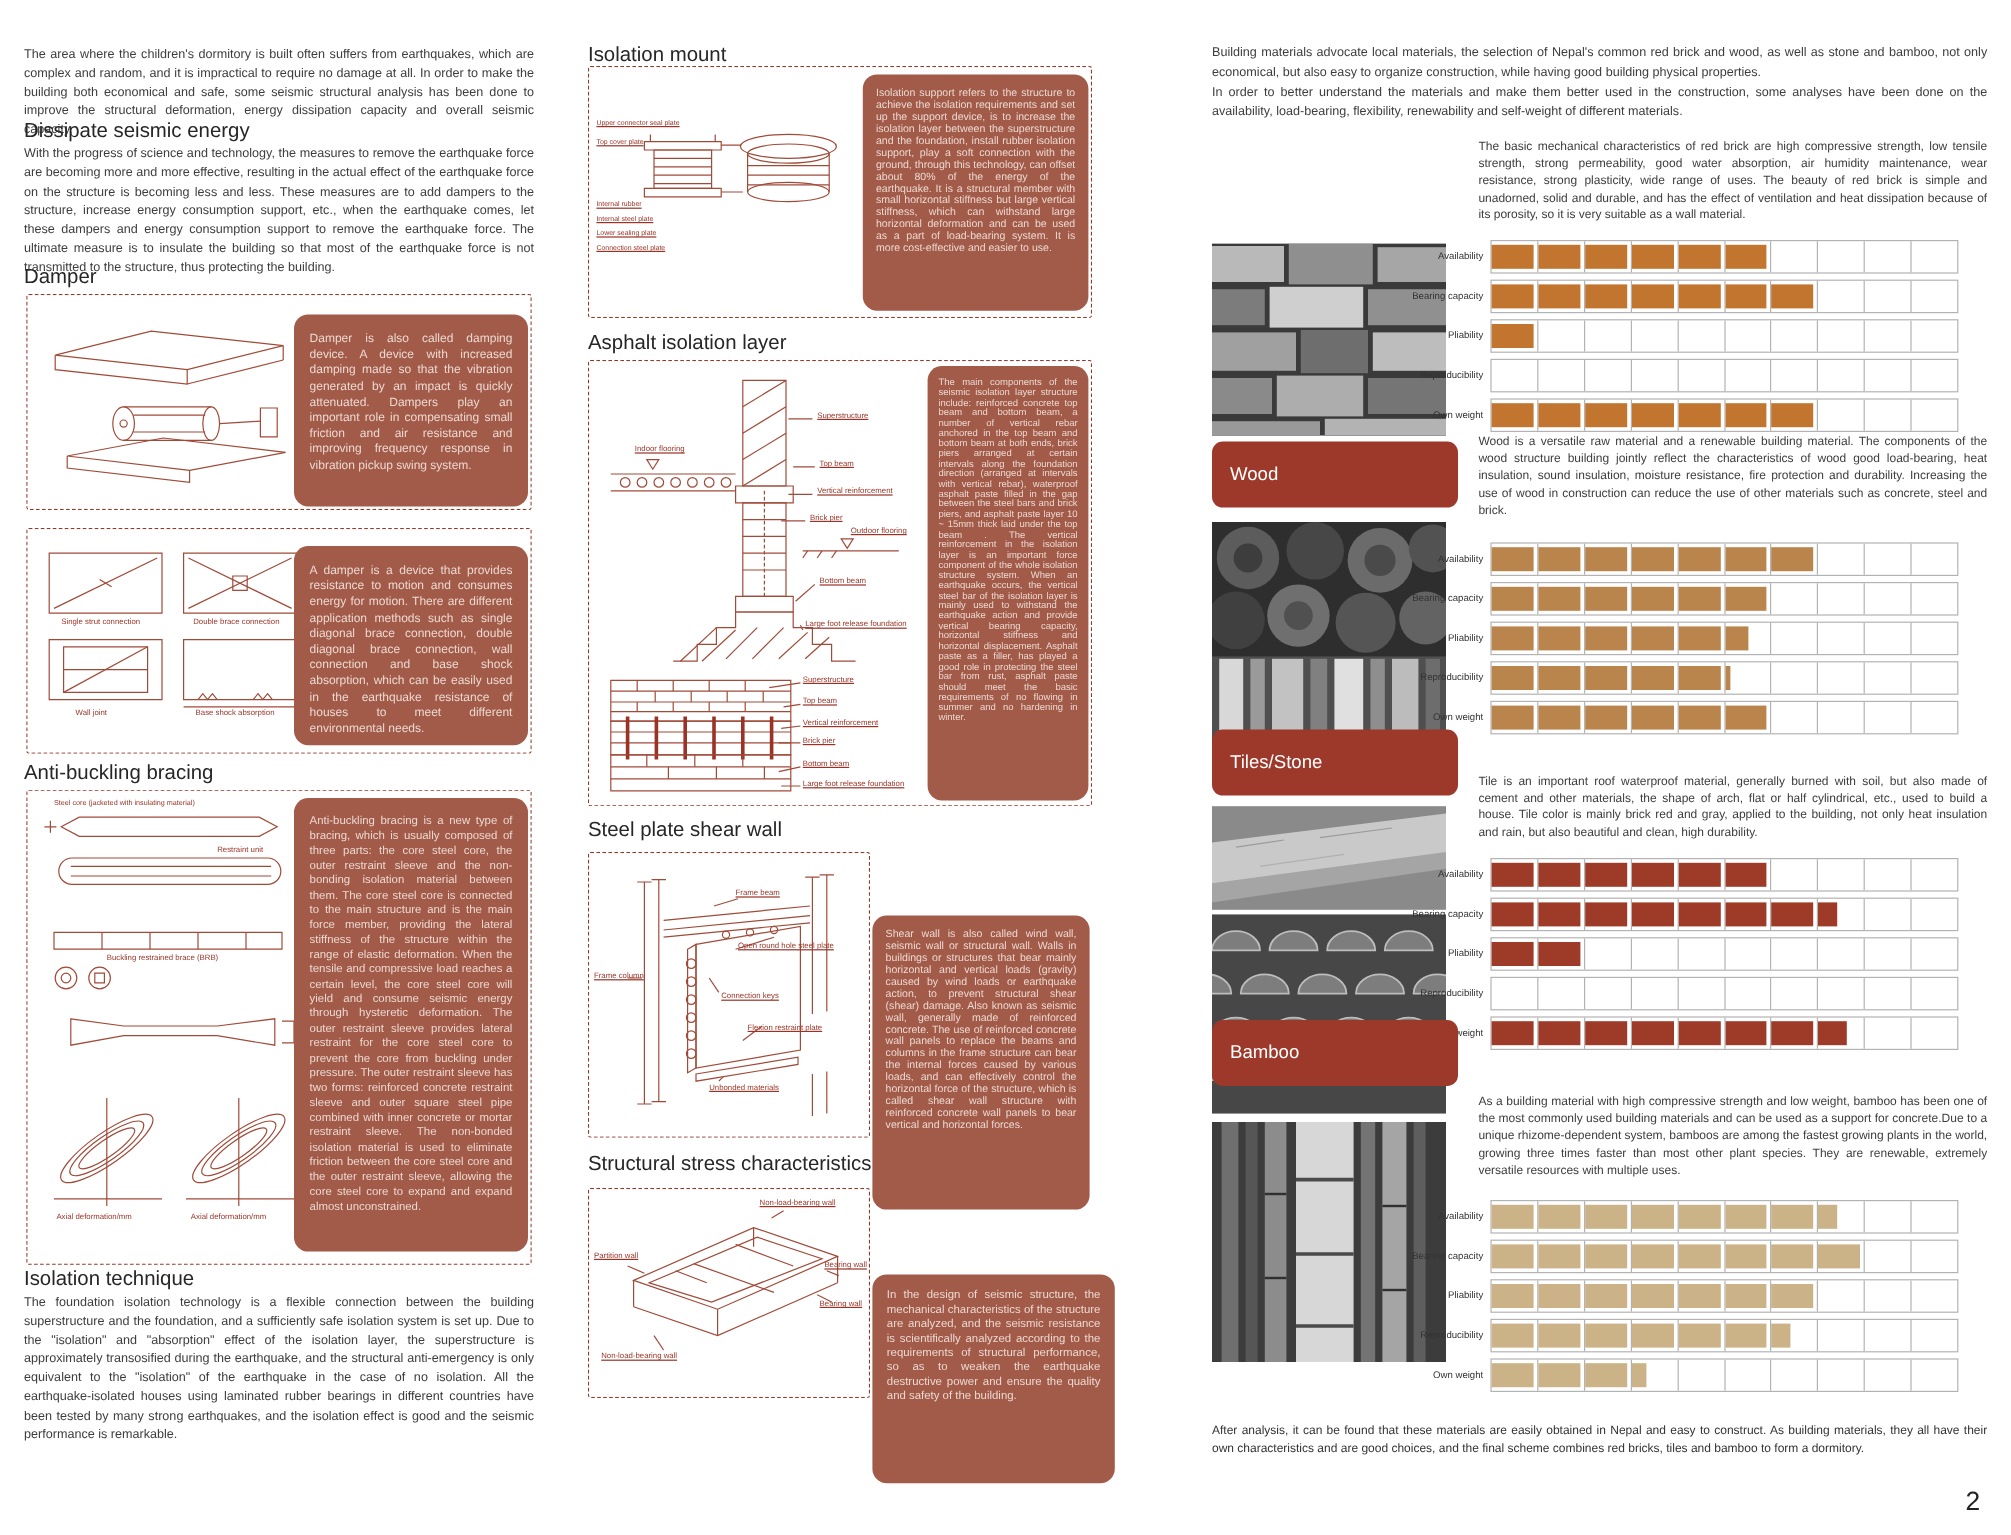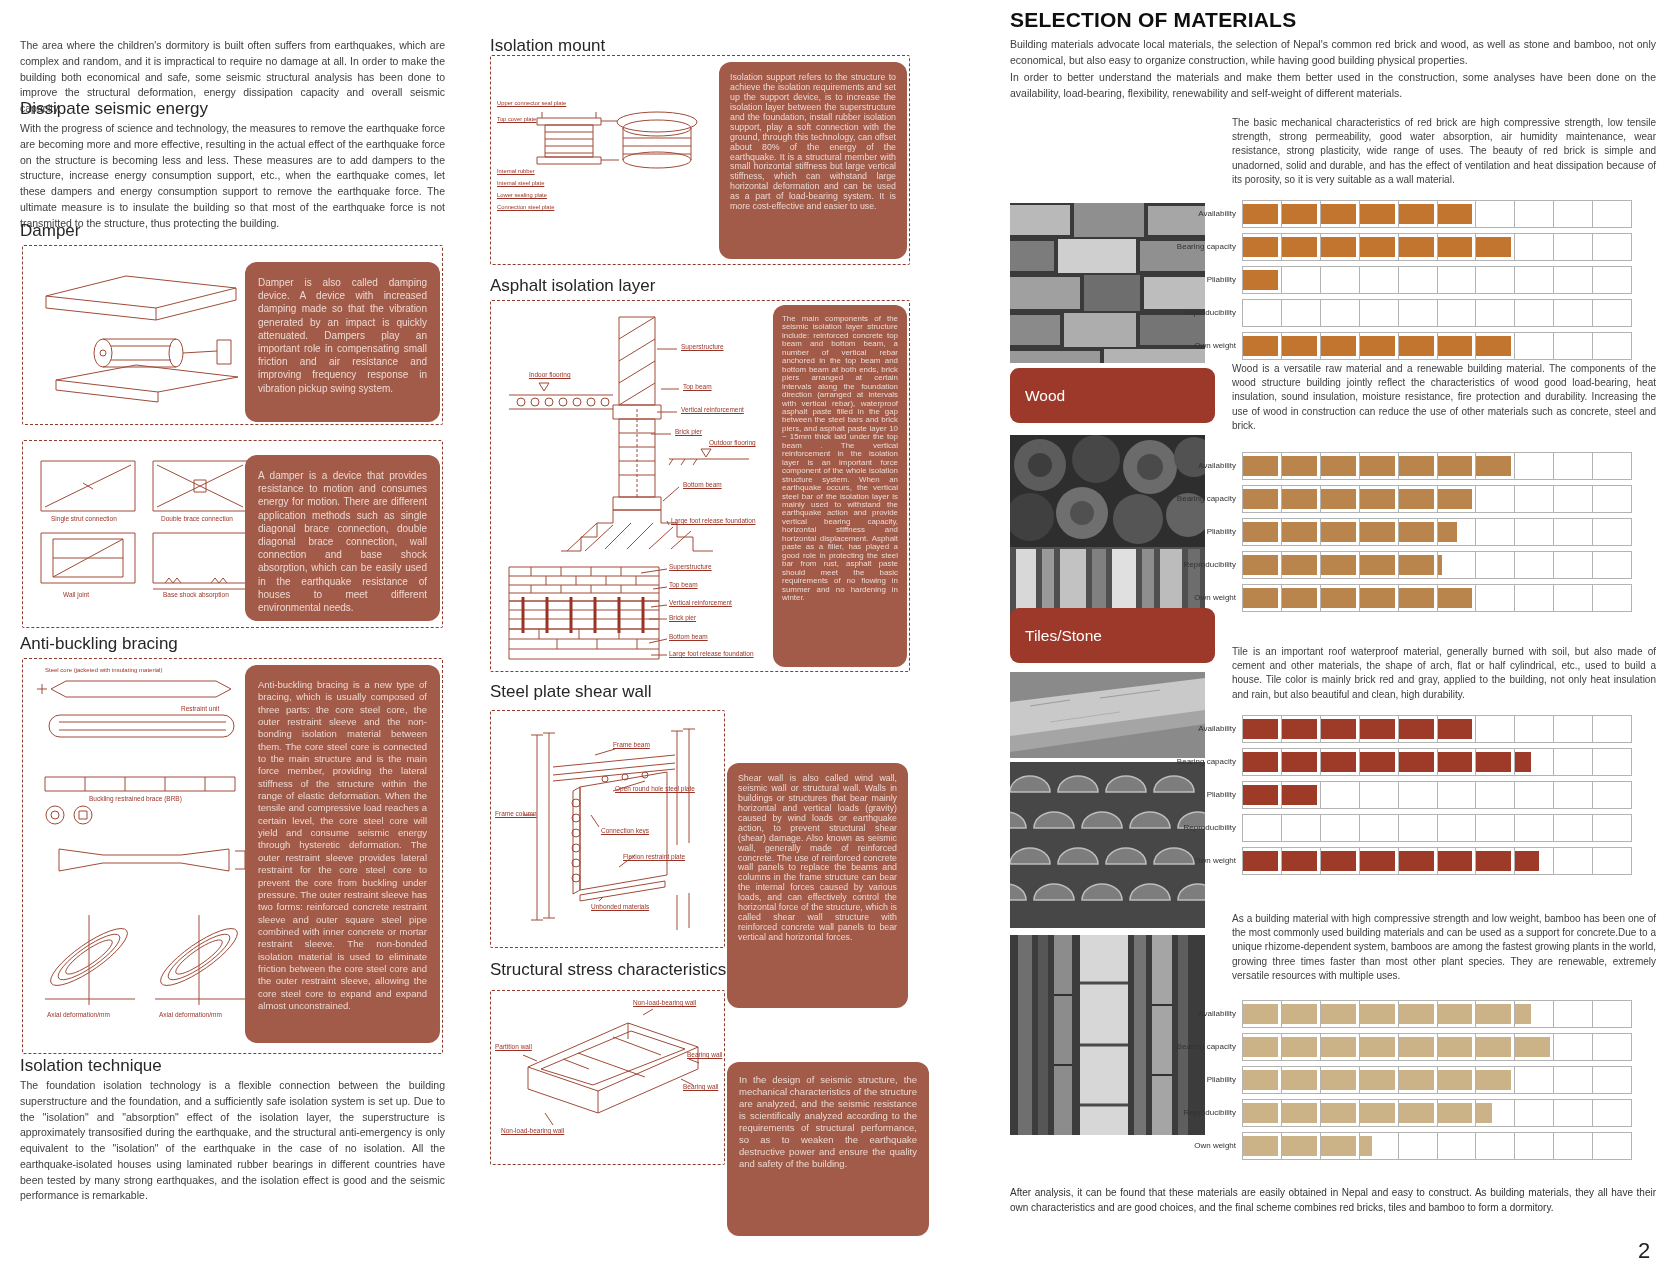--- a/index.html
+++ b/index.html
@@ -358,21 +358,20 @@
       </svg>
       <span class="dlabel" style="left:140px;top:4px;">Non-load-bearing wall</span>
       <span class="dlabel" style="left:2px;top:48px;">Partition wall</span>
       <span class="dlabel" style="left:194px;top:56px;">Bearing wall</span>
       <span class="dlabel" style="left:190px;top:88px;">Bearing wall</span>
       <span class="dlabel" style="left:8px;top:132px;">Non-load-bearing wall</span>
     </div>
   </div>
   <div class="redbox rb-md" style="left:727px;top:1062px;width:202px;height:174px;">In the design of seismic structure, the mechanical characteristics of the structure are analyzed, and the seismic resistance is scientifically analyzed according to the requirements of structural performance, so as to weaken the earthquake destructive power and ensure the quality and safety of the building.</div>
 
-  <div class="abs h1" style="left:1010px;top:8px;width:650px;">SELECTION OF MATERIALS</div>
   <div class="abs body-text" style="left:1010px;top:37px;width:646px;">Building materials advocate local materials, the selection of Nepal's common red brick and wood, as well as stone and bamboo, not only economical, but also easy to organize construction, while having good building physical properties.</div>
   <div class="abs body-text" style="left:1010px;top:70px;width:646px;">In order to better understand the materials and make them better used in the construction, some analyses have been done on the availability, load-bearing, flexibility, renewability and self-weight of different materials.</div>
 
   <div class="mat-desc" style="left:1232px;top:116px;width:424px;">The basic mechanical characteristics of red brick are high compressive strength, low tensile strength, strong permeability, good water absorption, air humidity maintenance, wear resistance, strong plasticity, wide range of uses. The beauty of red brick is simple and unadorned, solid and durable, and has the effect of ventilation and heat dissipation because of its porosity, so it is very suitable as a wall material.</div>
   <div class="photo" style="left:1010px;top:203px;width:195px;height:160px;">
     <svg width="195" height="160" viewBox="0 0 195 160">
       <rect width="195" height="160" fill="#3a3a3a"></rect>
       <g>
         <rect x="0" y="2" width="60" height="30" fill="#b9b9b9"></rect>
           <rect x="64" y="0" width="70" height="34" fill="#8f8f8f"></rect>
@@ -838,20 +837,23 @@
           </div>
           <div class="chart-cell">
             <div class="chart-fill" style="background: rgb(158, 58, 40); width: calc(70% - 3px);"></div>
           </div>
           <div class="chart-cell"></div>
           <div class="chart-cell"></div>
         </div>
       </div>
     </div>
 
+  <div class="mat-label" style="left:1010px;top:850px;width:205px;height:55px;">
+    <span>Bamboo</span>
+  </div>
   <div class="mat-desc" style="left:1232px;top:912px;width:424px;">As a building material with high compressive strength and low weight, bamboo has been one of the most commonly used building materials and can be used as a support for concrete.Due to a unique rhizome-dependent system, bamboos are among the fastest growing plants in the world, growing three times faster than most other plant species. They are renewable, extremely versatile resources with multiple uses.</div>
   <div class="photo" style="left:1010px;top:935px;width:195px;height:200px;">
     <svg width="195" height="200" viewBox="0 0 195 200">
       <rect width="195" height="200" fill="#3c3c3c"></rect>
       <rect x="8" y="0" width="14" height="200" fill="#6f6f6f"></rect>
       <rect x="28" y="0" width="10" height="200" fill="#565656"></rect>
       <rect x="44" y="0" width="18" height="200" fill="#8c8c8c"></rect>
       <rect x="70" y="0" width="48" height="200" fill="#d7d7d7"></rect>
       <rect x="124" y="0" width="12" height="200" fill="#747474"></rect>
       <rect x="142" y="0" width="20" height="200" fill="#a5a5a5"></rect>

